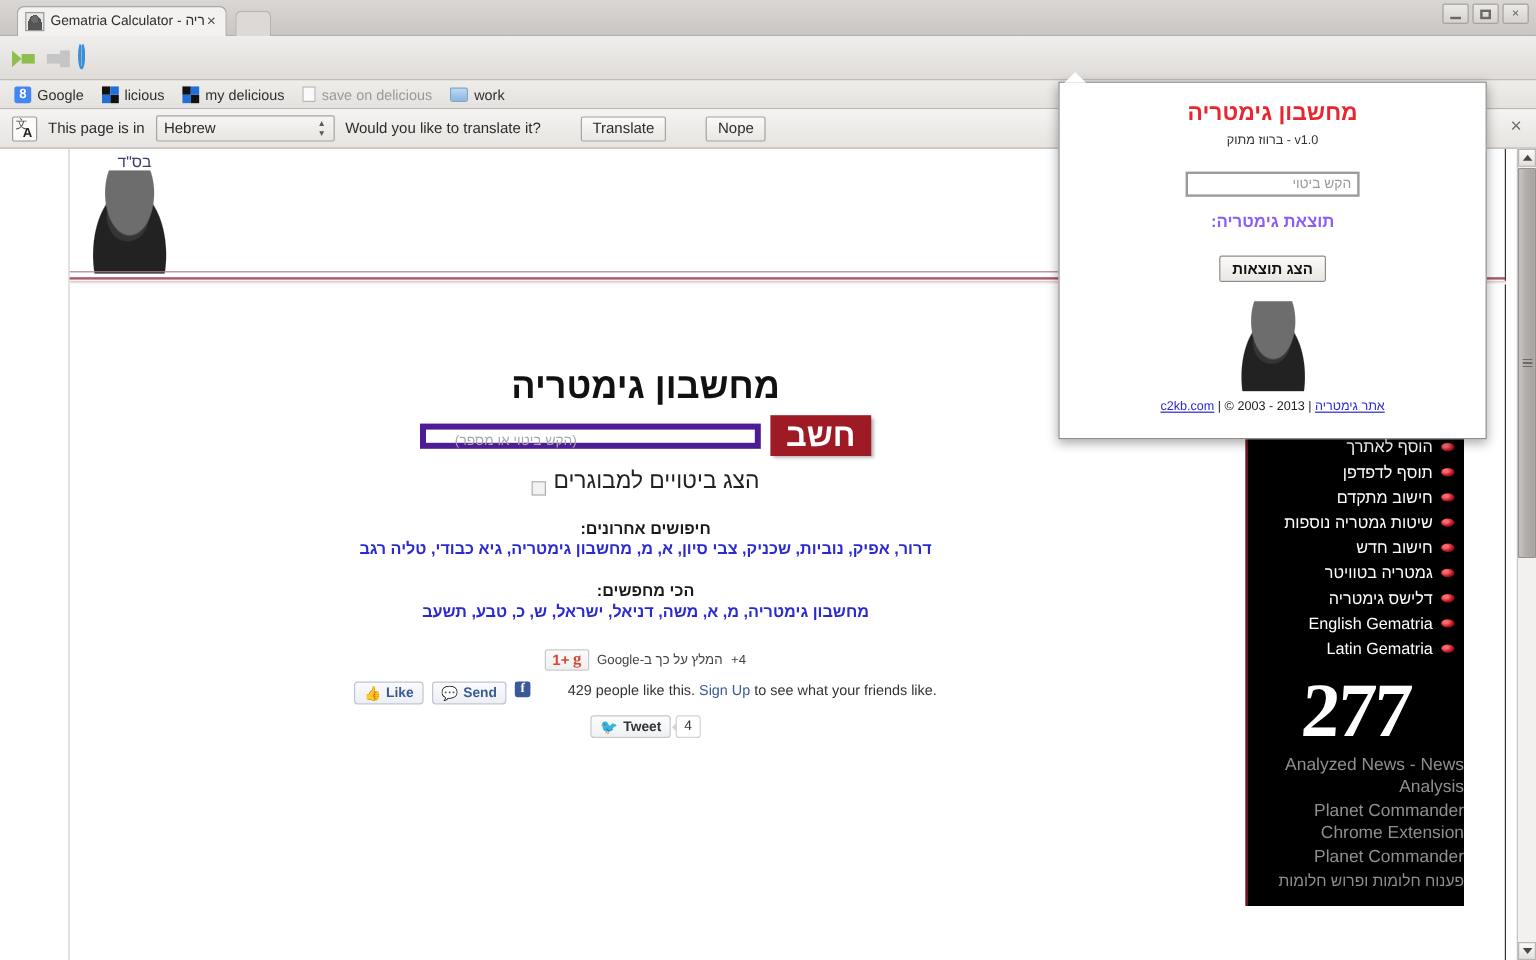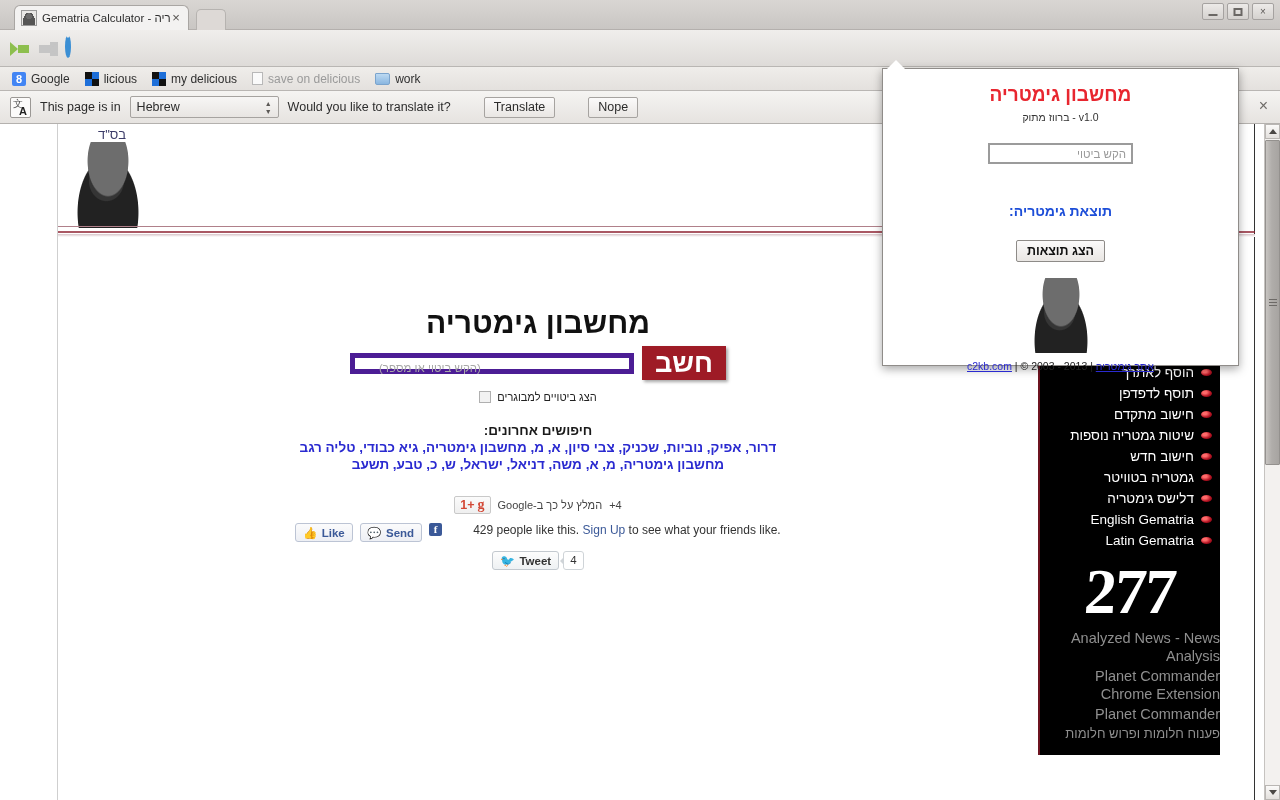--- a/index.html
+++ b/index.html
@@ -267,21 +267,21 @@
     background:#9e1b26; color:#fff; font-size:27px; font-weight:bold;
     padding:0 13px; height:34px; line-height:34px; border:none;
     box-shadow: 2px 2px 3px rgba(0,0,0,.35);
     font-family:"Liberation Sans", sans-serif;
   }
   .calc-input {
     width:284px; height:21px; border:5px solid #4c1d95; background:#fff;
     margin-right:8px; text-align:left; direction:rtl;
     font-size:11.5px; color:#a8a8a8; padding:0 24px; line-height:21px;
   }
-  .chk-row { margin-top:11px; font-size:11px; color:#222; display:flex; justify-content:center; align-items:flex-end; gap:6px; }
+  .chk-row { margin-top:11px; font-size:19px; color:#222; display:flex; justify-content:center; align-items:flex-end; gap:6px; }
   .chk { width:12px;height:12px;border:1px solid #b0b0b0;background:#f2f2f2;display:inline-block; }
   .sec-title { margin-top:20px; font-size:13.5px; font-weight:bold; color:#1a1a1a; }
   .sec-links { margin-top:2px; font-size:13.5px; color:#2a2ad0; font-weight:bold; direction:rtl; }
 
   
   .social { margin-top:24px; }
   .gplus-row { display:flex; justify-content:center; align-items:center; gap:7px; font-size:11px; color:#444; direction:rtl; }
   .gplus-btn {
     display:flex;align-items:center;gap:3px;
     border:1px solid #c9c9c9;border-radius:2px;
@@ -359,21 +359,21 @@
     border-bottom:9px solid #ffffff;
   }
   .pop-title { color:#e8262f; font-size:19px; font-weight:bold; margin-top:15px; }
   .pop-sub { color:#333; font-size:10.5px; margin-top:5px; direction:rtl; }
   .pop-input {
     width:145px; height:21px; border:2px solid #9b9b9b; background:#fff;
     margin:20px auto 0 auto; display:block;
     font-size:11.5px; color:#9a9a9a; text-align:right; padding:0 5px; line-height:18px;
     direction:rtl;
   }
-  .pop-result { margin-top:39px; font-size:14px; font-weight:bold; color:#1d4ed8; }
+  .pop-result { margin-top:12px; font-size:14px; font-weight:bold; color:#8b5cf6; }
   .pop-btn {
     margin-top:21px; display:inline-block;
     border:1px solid #8e8b88; border-radius:2px;
     background:linear-gradient(to bottom,#fbfafa,#e9e6e3);
     padding:3px 10px; font-size:12.5px; color:#111; font-weight:bold;
   }
   .pop-img {
     width:68px; height:75px; margin:16px auto 0 auto;
     background:
       radial-gradient(ellipse at 50% 22%, #6f6f6f 0 18px, transparent 19px),
@@ -501,20 +501,21 @@
           </div>
 
           <div class="chk-row">
             <span>הצג ביטויים למבוגרים</span>
             <span class="chk"></span>
           </div>
 
           <div class="sec-title">חיפושים אחרונים:</div>
           <div class="sec-links">דרור, אפיק, נוביות, שכניק, צבי סיון, א, מ, מחשבון גימטריה, גיא כבודי, טליה רגב</div>
 
+          <div class="sec-title">הכי מחפשים:</div>
           <div class="sec-links">מחשבון גימטריה, מ, א, משה, דניאל, ישראל, ש, כ, טבע, תשעב</div>
 
           <div class="social">
             <div class="gplus-row">
               <span>4+</span>
               <span>המלץ על כך ב-Google</span>
               <span class="gplus-btn">
                 <span class="gplus-g">g</span>
                 <span class="gplus-1">+1</span>
               </span>

